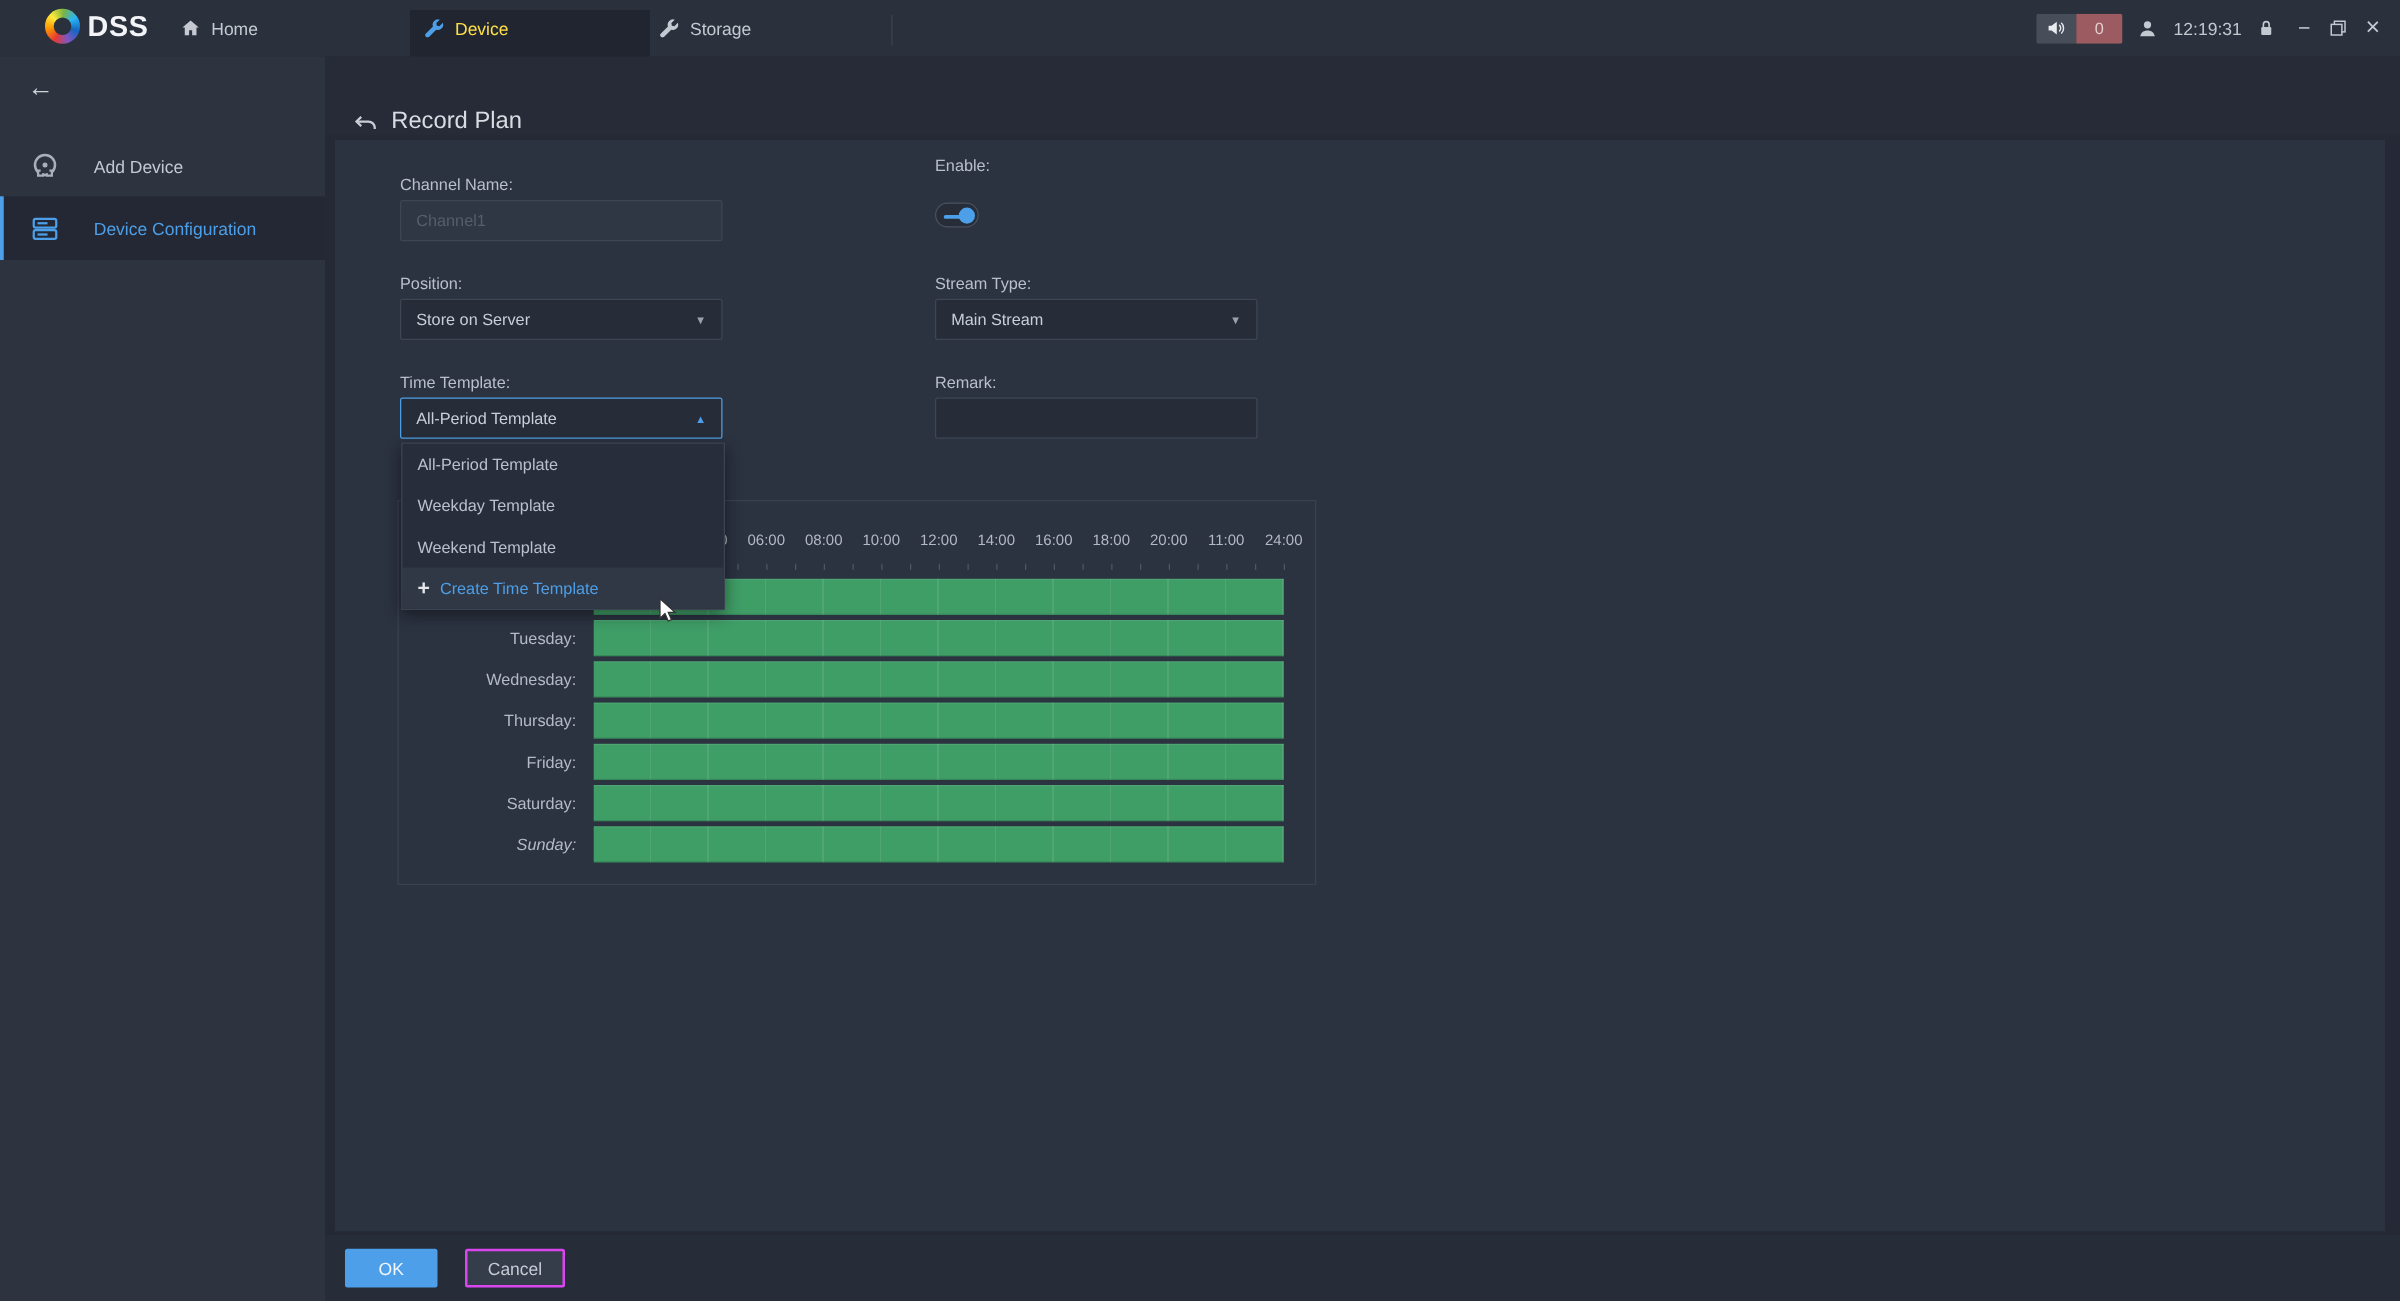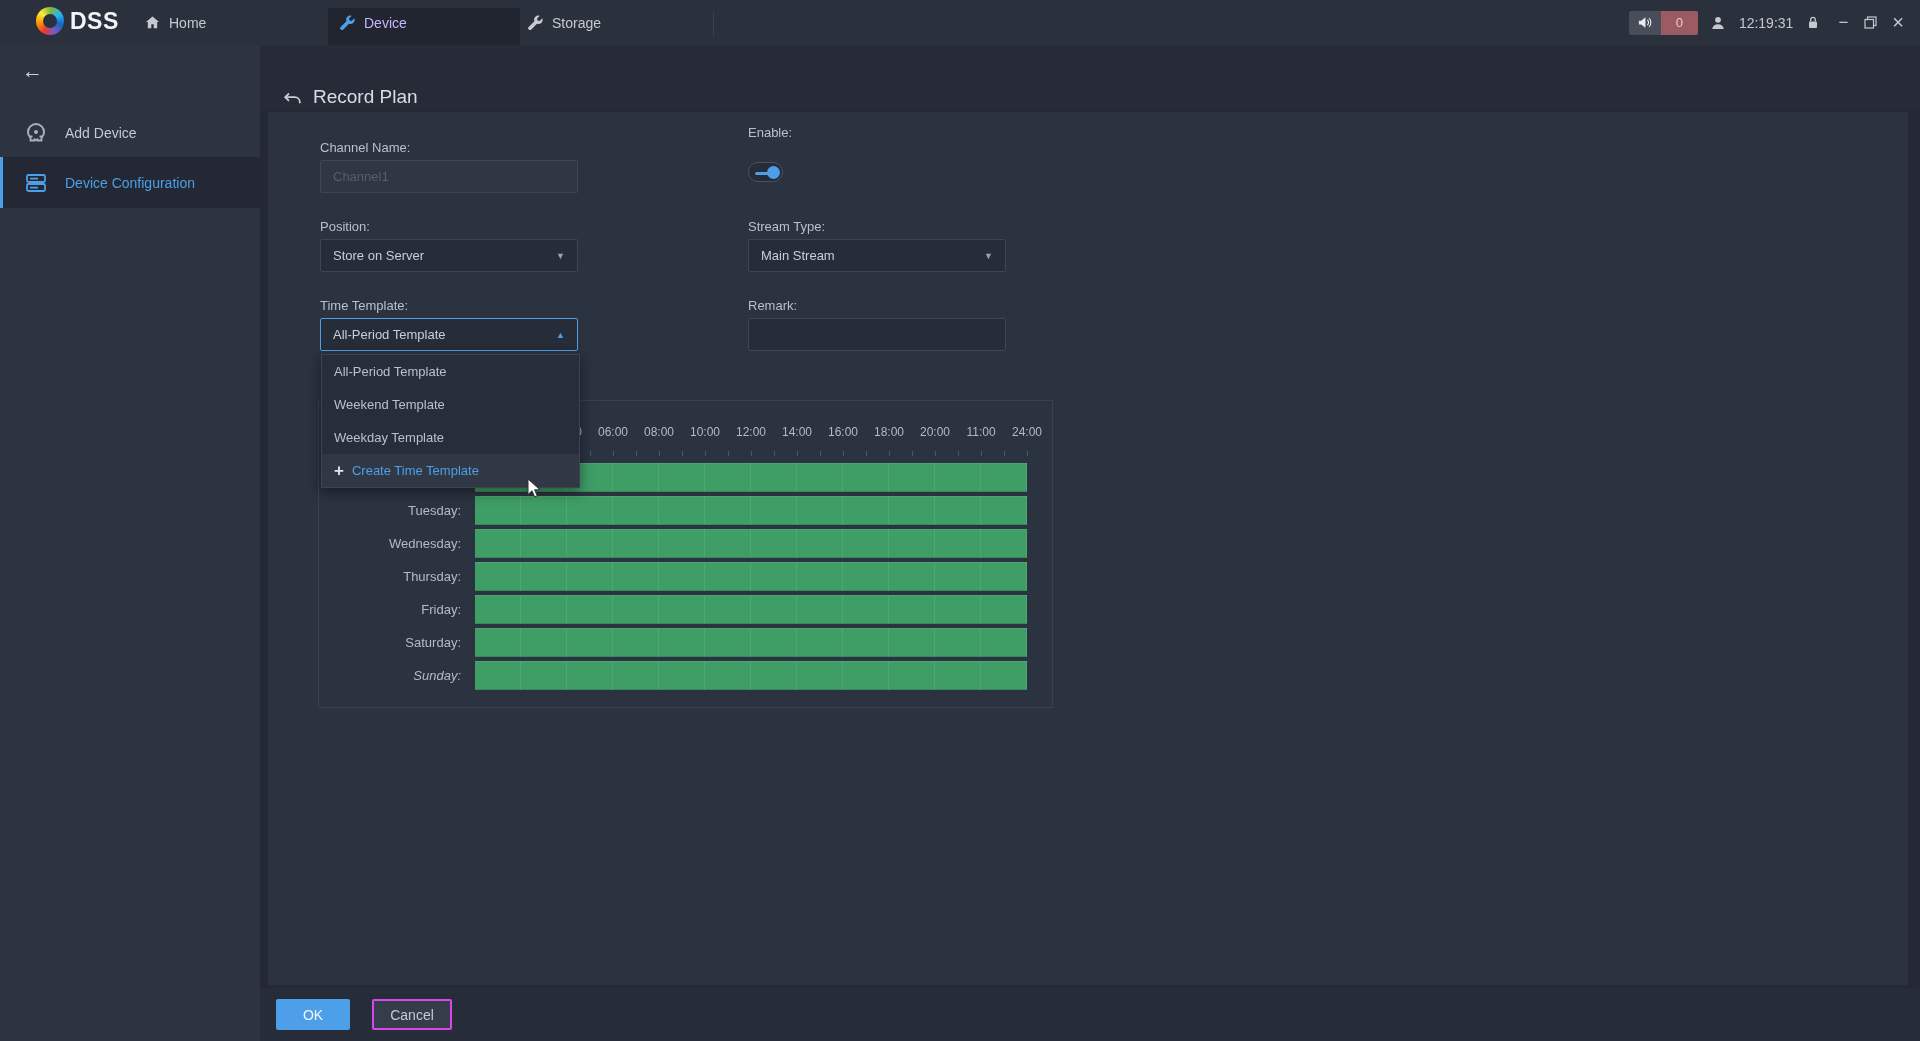--- a/index.html
+++ b/index.html
@@ -15,37 +15,37 @@
   .topbar { position:absolute; left:0; top:0; width:1920px; height:45px; background:#2b313c; z-index:90; }
   .logo { position:absolute; left:36px; top:7px; display:flex; align-items:center; gap:6px; }
   .logo-mark { position:relative; width:28px; height:28px; border-radius:50%;
     background: conic-gradient(from 210deg, #e53935, #ff9800, #ffeb3b, #7cb342, #29b6f6, #1565c0, #7e57c2, #e53935); }
   .logo-hole { position:absolute; left:7px; top:7px; width:14px; height:14px; border-radius:50%; background:#2b313c; }
   .logo-text { color:#f2f4f7; font-size:23px; font-weight:bold; letter-spacing:.5px; }
 
   .tab { position:absolute; top:0; height:45px; display:flex; align-items:center; gap:9px; font-size:14px; color:#c5cad2; cursor:default; }
   .tab .ticon { display:flex; }
   .tab-active-box { position:absolute; left:328px; top:8px; width:192px; height:37px; background:#20252f; }
-  .tab.active { color:#c4b5fd; }
+  .tab.active { color:#fde047; }
   .tab-sep { position:absolute; left:713px; top:12px; width:1px; height:24px; background:#3c434f; }
 
   .topbar-right { position:absolute; right:16px; top:0; height:45px; display:flex; align-items:center; }
   .alarm-group { display:flex; height:24px; border-radius:2px; overflow:hidden; }
   .alarm-speaker { width:32px; background:#474e5a; display:flex; align-items:center; justify-content:center; }
   .alarm-badge { width:37px; background:#9b5b60; color:#e3cdcf; font-size:13px; display:flex; align-items:center; justify-content:center; }
   .tb-ico { display:flex; align-items:center; justify-content:center; }
   .clock { font-size:14px; color:#c3c8d1; margin-left:13px; }
   .winbtn { font-size:17px; color:#c3c8d1; line-height:45px; }
 
   
   .sidebar { position:absolute; left:0; top:45px; width:260px; height:996px; background:#2d3440; z-index:5; }
   .back-row { height:52px; display:flex; align-items:center; padding-left:22px; }
   .back-arrow { font-size:21px; color:#cdd2d9; cursor:default; }
   .side-items { margin-top:12px; }
-  .side-item { height:48px; display:flex; align-items:center; padding-left:22px; gap:18px; font-size:14px; color:#c3c9d2; border-left:3px solid transparent; cursor:default; }
+  .side-item { height:48px; display:flex; align-items:center; padding-left:22px; gap:28px; font-size:14px; color:#c3c9d2; border-left:3px solid transparent; cursor:default; }
   .side-item.active { background:#232834; border-left-color:#4c9fe8; color:#4c9fe8; height:51px; }
 
   
   .main { position:absolute; left:260px; top:45px; width:1660px; height:996px; }
   .page-header { position:absolute; left:0; top:0; width:1660px; height:63px; background:#262b37; display:flex; align-items:flex-end; padding-left:23px; gap:11px; }
   .page-title { font-size:19px; font-weight:normal; color:#d9dde3; }
 
   .panel { position:absolute; left:8px; top:67px; width:1640px; height:873px; background:#2b3240; }
 
   .flabel { position:absolute; font-size:13px; color:#b9c0ca; }
@@ -290,22 +290,22 @@
         <span class="day-label" style="top: 201px;">Friday:</span>
         <div class="day-bar" style="left: 156px; width: 552px; top: 194px; background: repeating-linear-gradient(90deg, transparent 0px, transparent 45px, rgba(255, 255, 255, 0.09) 45px, rgba(255, 255, 255, 0.09) 46px) rgb(63, 157, 102);"></div>
         <span class="day-label" style="top: 234px;">Saturday:</span>
         <div class="day-bar" style="left: 156px; width: 552px; top: 227px; background: repeating-linear-gradient(90deg, transparent 0px, transparent 45px, rgba(255, 255, 255, 0.09) 45px, rgba(255, 255, 255, 0.09) 46px) rgb(63, 157, 102);"></div>
         <span class="day-label" style="top: 267px; font-style: italic;">Sunday:</span>
         <div class="day-bar" style="left: 156px; width: 552px; top: 260px; background: repeating-linear-gradient(90deg, transparent 0px, transparent 45px, rgba(255, 255, 255, 0.09) 45px, rgba(255, 255, 255, 0.09) 46px) rgb(63, 157, 102);"></div>
       </div>
 
     <div class="menu" id="tt-menu">
         <div class="menu-item">All-Period Template</div>
+        <div class="menu-item">Weekday Template</div>
         <div class="menu-item">Weekend Template</div>
-        <div class="menu-item">Weekday Template</div>
         <div class="menu-item create">
           <span class="plus">+</span>
           <span>Create Time Template</span>
         </div>
       </div>
 
     <span class="cursor">
       <svg width="15" height="21" viewBox="0 0 15 21">
         <path d="M1 1v15.5l4-3.7 2.6 6 2.6-1.1-2.6-5.9h5.4z" fill="#fff" stroke="#333" stroke-width="1"></path>
       </svg>

